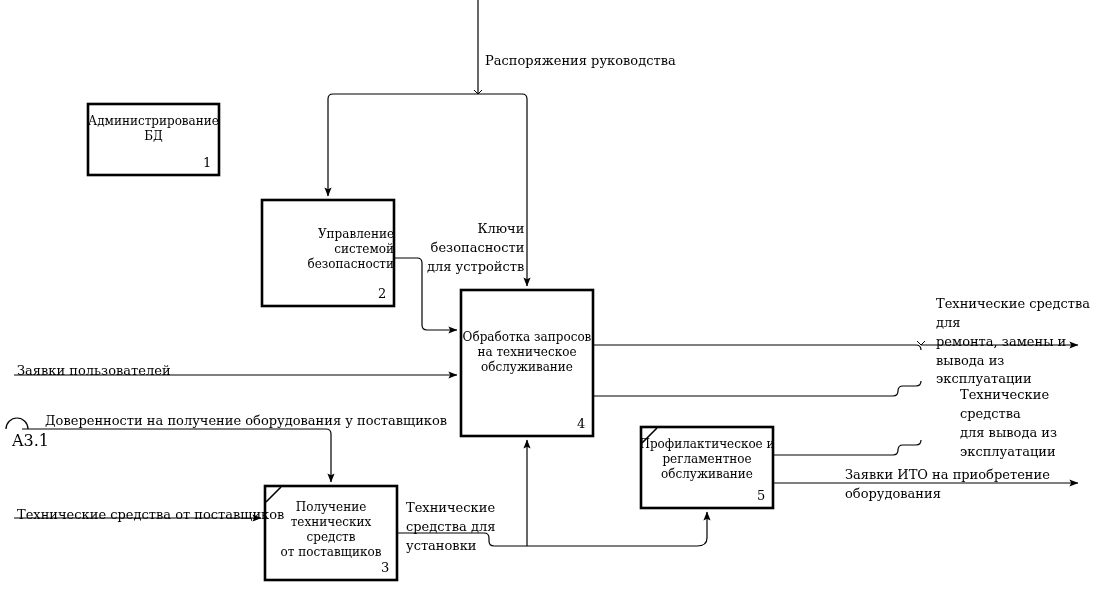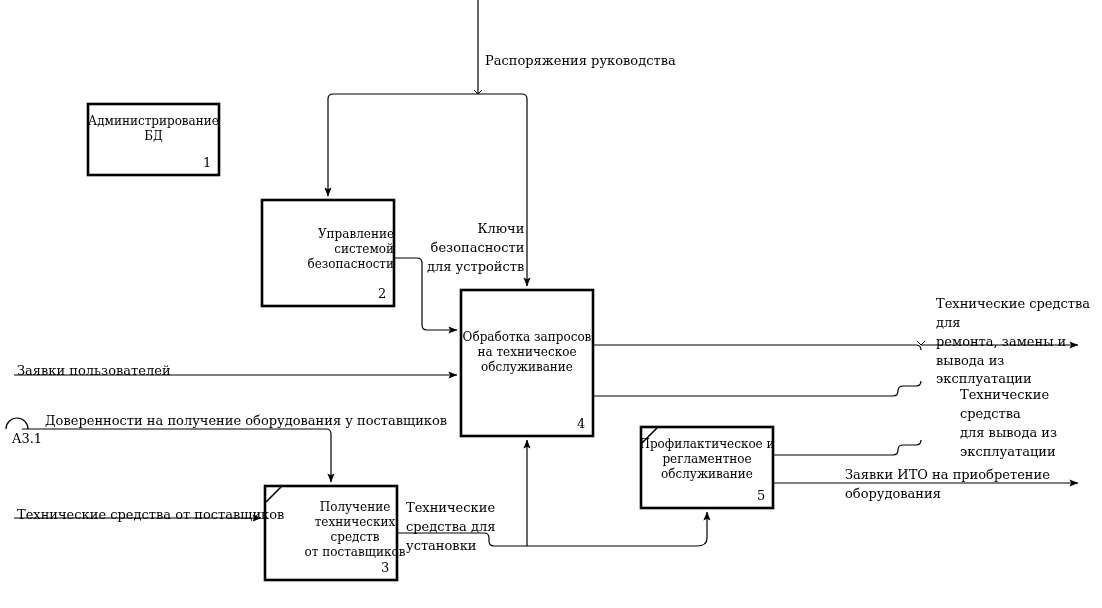--- a/index.html
+++ b/index.html
@@ -12,21 +12,21 @@
     white-space:pre-line;pointer-events:none;
   }
   .boxnum{
     position:absolute;font-family:"DejaVu Serif", serif;font-size:13px;color:#000;
   }
   .flowlabel{
     position:absolute;font-family:"DejaVu Serif", serif;font-size:13px;color:#000;
     line-height:1.45;white-space:pre-line;
   }
   .tunnel-label{
-    position:absolute;font-family:"DejaVu Serif", serif;font-size:13px;color:#000;
+    position:absolute;font-family:"DejaVu Serif", serif;font-size:16px;color:#000;
   }
 </style>
 </head>
 <body>
 
 <div id="canvas">
 
   <svg viewBox="0 0 1102 608">
     <defs>
       <marker id="arw" markerWidth="10" markerHeight="10" refX="8.6" refY="3.6" orient="auto" markerUnits="userSpaceOnUse">
@@ -82,21 +82,21 @@
   </svg>
 
   <div class="boxlabel" style="left:88px;top:114px;width:131px;">Администрирование
 БД</div>
   <div class="boxnum" style="left:203px;top:155px;">1</div>
 
   <div class="boxlabel" style="left:262px;top:227px;width:132px;text-align:right;">Управление системой
 безопасности</div>
   <div class="boxnum" style="left:378px;top:286px;">2</div>
 
-  <div class="boxlabel" style="left:265px;top:500px;width:132px;padding-left:24px;">Получение
+  <div class="boxlabel" style="left:265px;top:500px;width:132px;">Получение
 технических средств
 от поставщиков</div>
   <div class="boxnum" style="left:381px;top:560px;">3</div>
 
   <div class="boxlabel" style="left:459px;top:330px;width:136px;">Обработка запросов
 на техническое
 обслуживание</div>
   <div class="boxnum" style="left:577px;top:416px;">4</div>
 
   <div class="boxlabel" style="left:639px;top:437px;width:136px;">Профилактическое и

